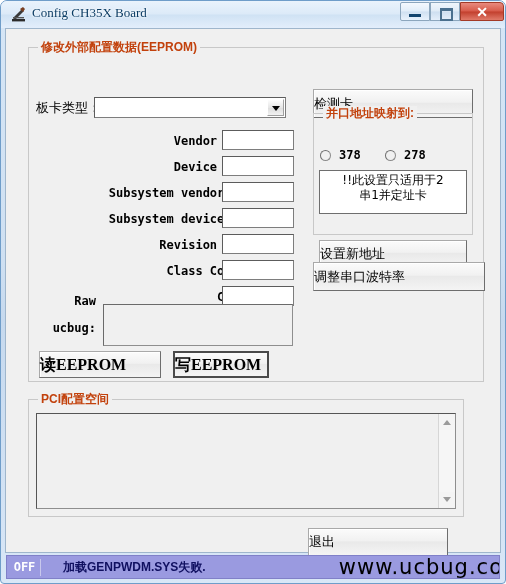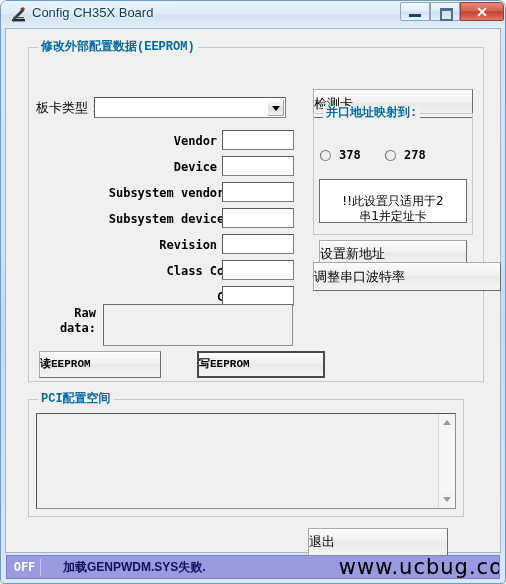--- a/index.html
+++ b/index.html
@@ -22,21 +22,21 @@
     position:absolute;left:0;top:0;width:504px;height:27px;
     border-radius:6px 6px 0 0;
     background:linear-gradient(to bottom,#eaf3fc 0%,#dceaf8 48%,#cfe2f4 52%,#e3eefb 100%);
   }
   #title-icon{
     position:absolute;left:9px;top:5px;width:17px;height:17px;
   }
   #title-text{
     position:absolute;left:31px;top:4px;
     font-size:13px;color:#0b3c64;
-    font-family:Liberation Sans, sans-serif;
+    font-family:Liberation Serif, serif;
     white-space:nowrap;
     text-shadow:0 0 3px #ffffff,0 0 3px #ffffff;
   }
   .winbtn{
     position:absolute;top:1px;height:19px;
     border:1px solid #8ca6bd;
     box-sizing:border-box;
   }
   #btn-min{
     left:399px;width:30px;
@@ -78,22 +78,22 @@
   .groupbox{
     position:absolute;
     border:1px solid #c8c8c8;
     box-sizing:border-box;
     background:transparent;
   }
   .groupbox > .gb-title{
     position:absolute;top:-8px;left:9px;
     background:#f0f0f0;
     padding:0 3px;
-    font-family:Liberation Mono, monospace;
-    font-size:12px;font-weight:bold;color:#0369a1;
+    font-family:Liberation Sans, sans-serif;
+    font-size:12px;font-weight:bold;color:#c2410c;
     white-space:nowrap;
     line-height:14px;
   }
   #gb-eeprom{left:22px;top:18px;width:456px;height:335px;}
   #gb-pci{left:22px;top:370px;width:436px;height:118px;}
   #gb-parport{left:307px;top:84px;width:160px;height:122px;}
   
   .lbl-cn{
     position:absolute;
     font-family:"DejaVu Sans", sans-serif;
@@ -146,48 +146,48 @@
     font-family:"DejaVu Sans", sans-serif;
     font-size:13px;color:#000000;
     cursor:default;
     white-space:nowrap;
   }
   .btn.default{
     border:2px solid #4a4a4a;
     box-shadow:none;
   }
   .btn.mono{
-    font-family:Liberation Mono, monospace;
-    font-size:11px;font-weight:bold;
+    font-family:Liberation Serif, serif;
+    font-size:16px;font-weight:bold;
   }
   
   .radio{
     position:absolute;
     font-family:"DejaVu Sans Mono", monospace;
     font-size:12px;font-weight:bold;color:#000;
     white-space:nowrap;
   }
   .radio .dot{
     position:absolute;left:0;top:2px;width:11px;height:11px;
     border:1px solid #8b8b8b;border-top-color:#6f6f6f;border-left-color:#6f6f6f;
     border-radius:50%;
     background:#f0f0f0;
     box-sizing:border-box;
   }
   .radio .rlabel{position:absolute;left:19px;top:0;text-align:center;}
   
   #warnbox{
-    position:absolute;left:313px;top:150px;width:148px;height:44px;
+    position:absolute;left:313px;top:141px;width:148px;height:44px;
     background:#ffffff;
     border:1px solid #6e6e6e;
     box-sizing:border-box;
     text-align:center;
     font-family:"DejaVu Sans", sans-serif;
     font-size:12px;line-height:15px;color:#000;
-    padding-top:14px;
+    padding-top:2px;
     overflow:hidden;
   }
   
   #rawbox{
     position:absolute;left:97px;top:275px;width:190px;height:42px;
     background:#f0f0f0;
     border:1px solid #8e8e8e;
     border-top-color:#6a6a6a;border-left-color:#6a6a6a;
     box-sizing:border-box;
   }
@@ -300,28 +300,28 @@
 
     <span class="lbl-mono" style="left:70px;top:209px;width:170px;">Revision ID:</span>
     <input class="tbox" style="left: 216px; top: 205px; width: 72px; height: 20px;" value="">
 
     <span class="lbl-mono" style="left:70px;top:235px;width:170px;">Class Code:</span>
     <input class="tbox" style="left: 216px; top: 231px; width: 72px; height: 20px;" value="">
 
     <span class="lbl-mono" style="left:70px;top:261px;width:170px;">CFG:</span>
     <input class="tbox" style="left: 216px; top: 257px; width: 72px; height: 20px;" value="">
 
-    <span class="lbl-mono" style="left:38px;top:277px;width:52px;">Raw</span>
-    <span class="lbl-mono" style="left:38px;top:292px;width:52px;">data:</span>
+    <span class="lbl-mono" style="left:38px;top:265px;width:52px;">Raw</span>
+    <span class="lbl-mono" style="left:38px;top:292px;width:52px;">ucbug:</span>
     <div id="rawbox"></div>
 
     <div class="btn mono" style="left:33px;top:322px;width:122px;height:27px;line-height:25px;">
       <span>读EEPROM</span>
     </div>
-    <div class="btn mono default" style="left:191px;top:322px;width:128px;height:27px;line-height:23px;">
+    <div class="btn mono default" style="left:167px;top:322px;width:96px;height:27px;line-height:23px;">
       <span>写EEPROM</span>
     </div>
 
     <div class="btn" style="left:307px;top:60px;width:160px;height:29px;line-height:27px;">
       <span>检测卡</span>
     </div>
 
     <div class="groupbox" id="gb-parport">
       <span class="gb-title">并口地址映射到:</span>
     </div>
@@ -337,21 +337,21 @@
 
     <div id="warnbox">
       <div>!!此设置只适用于2</div>
       <div>串1并定址卡</div>
     </div>
 
     <div class="btn" style="left:313px;top:191px;width:148px;height:27px;line-height:25px;margin-top:20px;">
       <span>设置新地址</span>
     </div>
 
-    <div class="btn" style="left:307px;top:233px;width:188px;height:29px;line-height:27px;">
+    <div class="btn" style="left:307px;top:233px;width:172px;height:29px;line-height:27px;">
       <span>调整串口波特率</span>
     </div>
 
     <div class="groupbox" id="gb-pci">
       <span class="gb-title">PCI配置空间</span>
     </div>
     <div id="pcibox">
       <div id="pciscroll">
         <div class="sb-arrow sb-up"></div>
         <div class="sb-arrow sb-down"></div>

